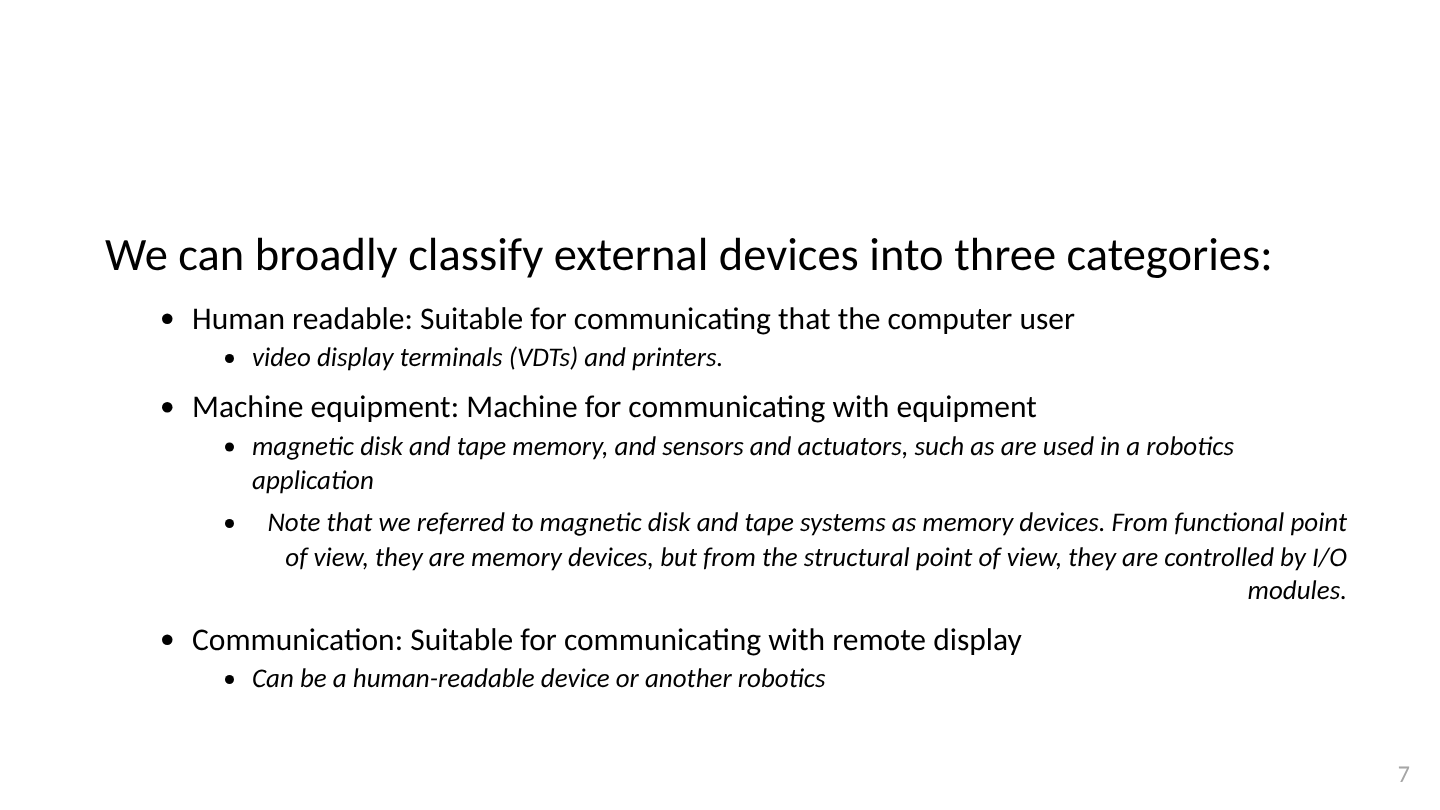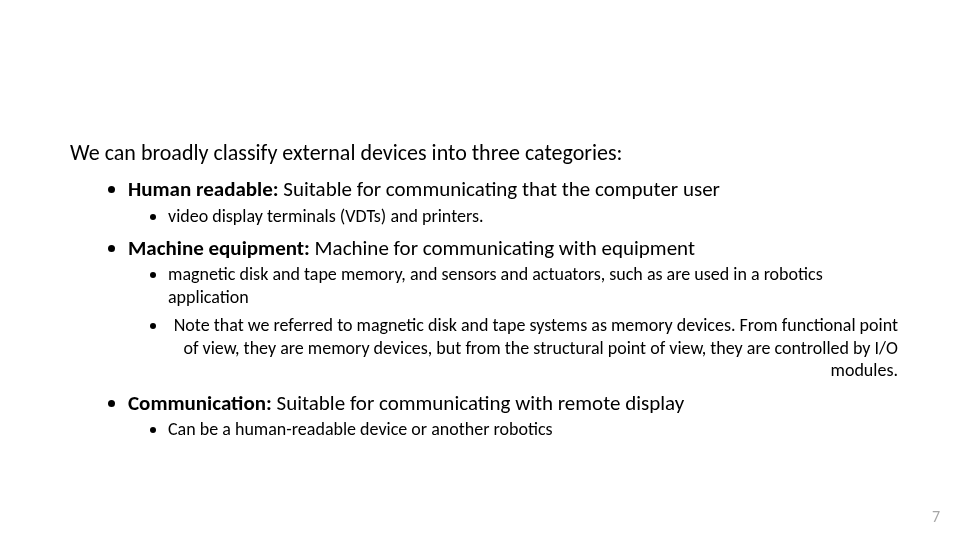--- a/index.html
+++ b/index.html
@@ -13,52 +13,53 @@
     overflow: hidden;
   }
   .slide {
     position: relative;
     width: 960px;
     height: 540px;
     box-sizing: border-box;
     padding: 140px 60px 0 70px;
   }
   .intro {
-    font-size: 22px;
+    font-size: 31px;
     line-height: 1.2;
-    margin: 0 0 10px 0;
+    margin: 12px 0 10px 0;
   }
   ul.lvl1 {
     list-style: disc;
     margin: 0;
     padding-left: 58px;
   }
   ul.lvl1 > li {
     font-size: 21px;
     line-height: 1.25;
     margin: 2px 0 4px 0;
   }
   ul.lvl2 {
     list-style: disc;
     margin: 2px 2px 8px 0;
     padding-left: 40px;
+    font-style: italic;
   }
   ul.lvl2 > li {
     font-size: 18px;
     line-height: 1.25;
     margin: 2px 0 6px 0;
   }
   .spaced-above {
     margin-top: 20px;
     text-align: right;
   }
   .extra-gap {
     margin-top: 22px;
   }
-  b { font-weight: 700; }
+  b { font-weight: 400; }
   .page-num {
     position: absolute;
     right: 20px;
     bottom: 14px;
     font-size: 16px;
     color: #a6a6a6;
   }
 </style>
 </head>
 <body>

